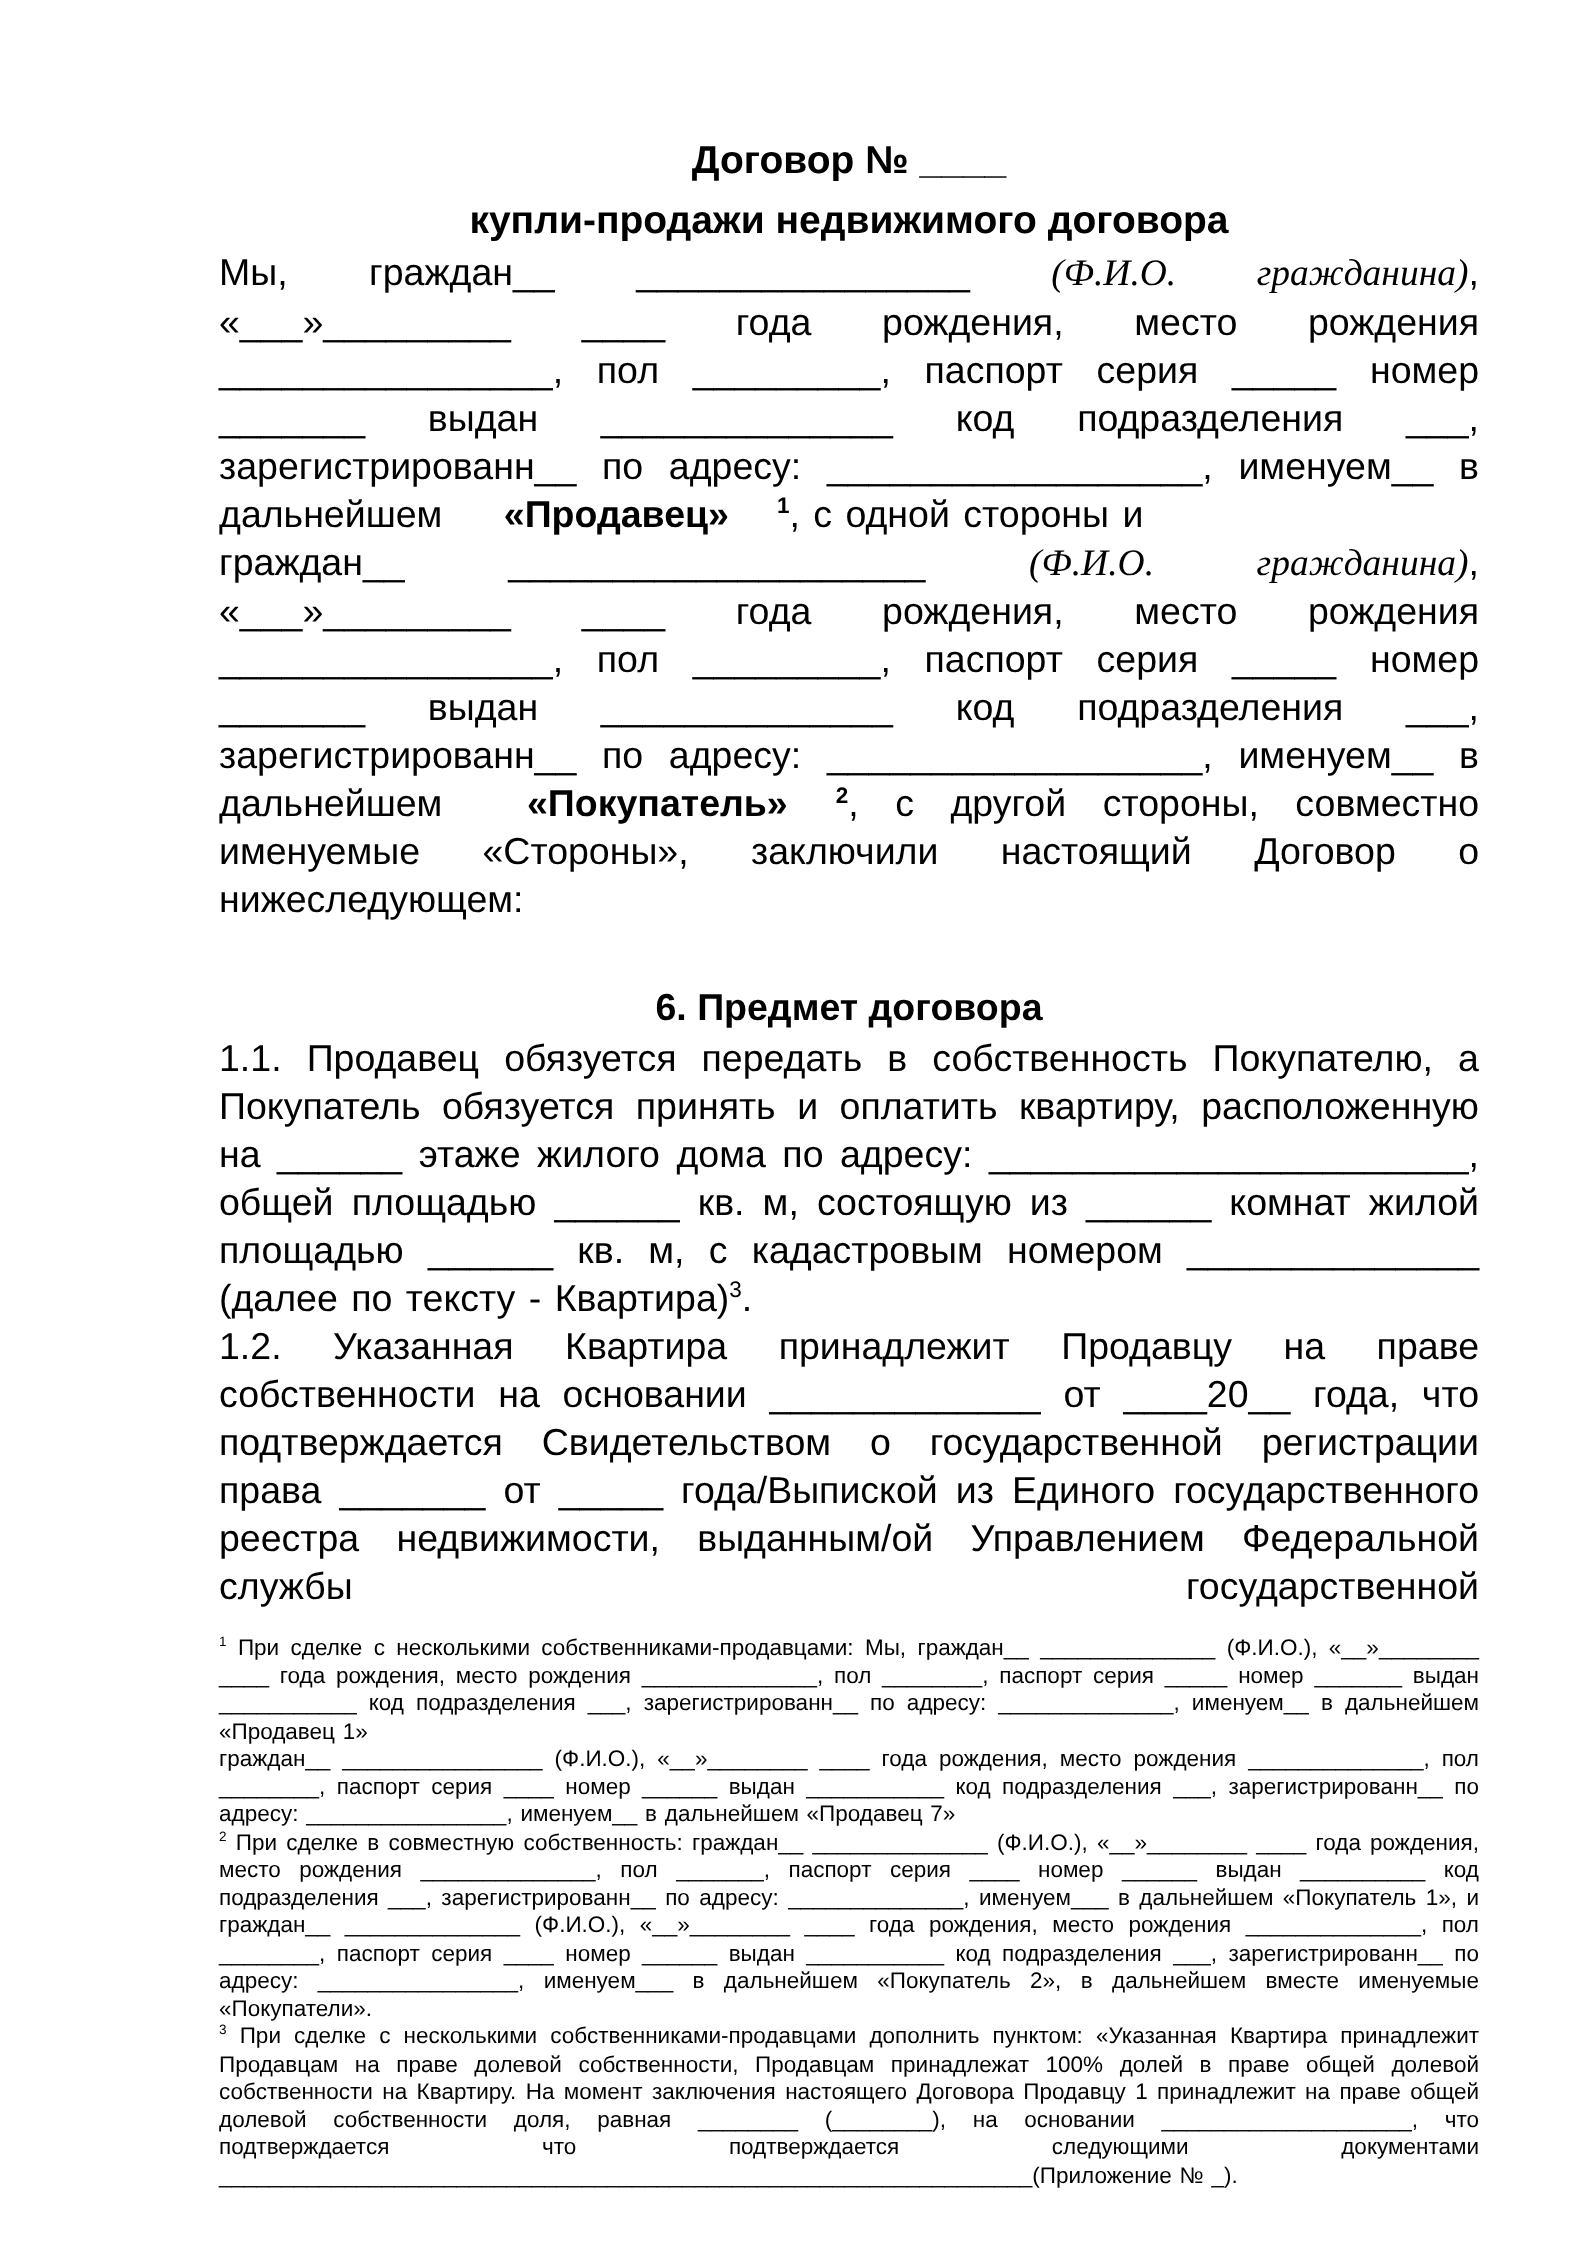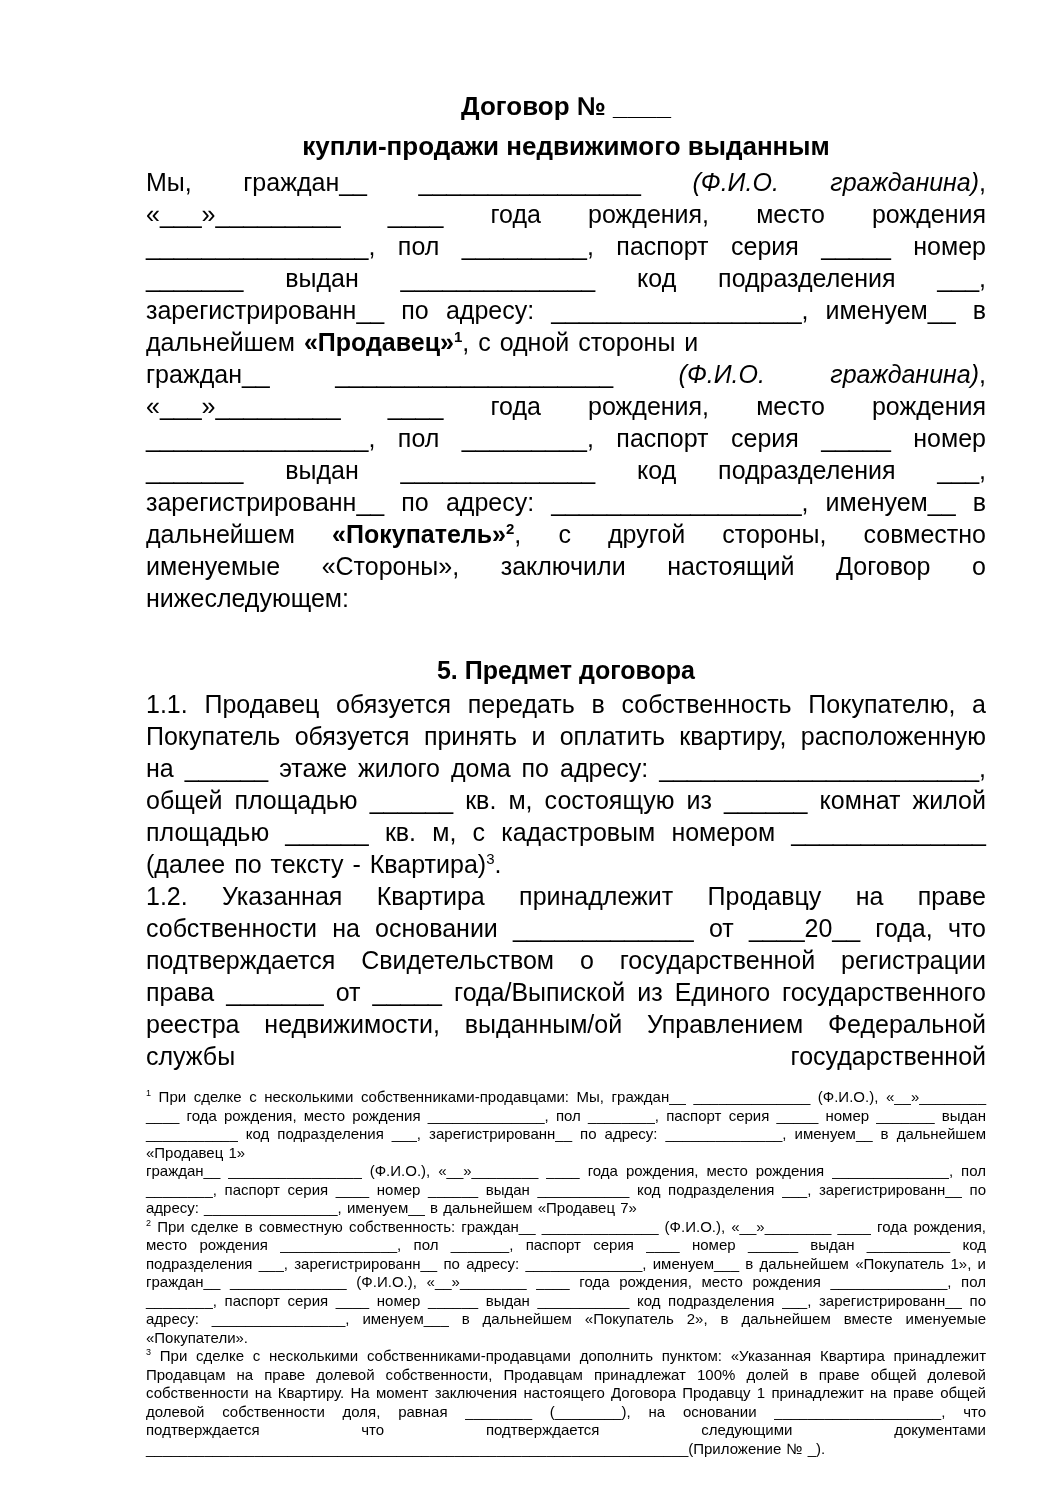--- a/index.html
+++ b/index.html
@@ -26,22 +26,22 @@
   }
   .intro-block { margin-top: 14px; }
   .body-par {
     margin: 0;
     font-size: 25px;
     line-height: 32px;
     text-align: justify;
     word-spacing: 2px;
   }
   .justify-last { text-align-last: justify; }
-  .fio { font-style: italic; }
-  .party { font-weight: 700; }
+  .fio { font-style: italic; font-family: Liberation Serif, serif; }
+  .party { font-weight: 700; margin-left: 32px; }
   sup.ref {
     font-size: 60%;
     line-height: 0;
     vertical-align: super;
   }
   .section-heading {
     margin: 40px 0 2px 0;
     text-align: center;
     font-weight: 700;
     font-size: 25px;
@@ -57,28 +57,28 @@
     text-align: justify;
     word-spacing: 1px;
   }
 </style>
 </head>
 <body>
 
 <div class="page">
 
   <div class="title-line">Договор № ____</div>
-  <div class="title-line">купли-продажи недвижимого выданным</div>
+  <div class="title-line">купли-продажи недвижимого договора</div>
 
 
   <p class="body-par"><span>Мы, граждан__ ________________ </span><span class="fio">(Ф.И.О. гражданина)</span><span>, «___»_________ ____ года рождения, место рождения ________________, пол _________, паспорт серия _____ номер _______ выдан ______________ код подразделения ___, зарегистрированн__ по адресу: __________________, именуем__ в дальнейшем </span><span class="party">«Продавец»</span><sup class="ref party">1</sup><span>, с одной стороны и</span></p>
 
   <p class="body-par"><span>граждан__ ____________________ </span><span class="fio">(Ф.И.О. гражданина)</span><span>, «___»_________ ____ года рождения, место рождения ________________, пол _________, паспорт серия _____ номер _______ выдан ______________ код подразделения ___, зарегистрированн__ по адресу: __________________, именуем__ в дальнейшем </span><span class="party">«Покупатель»</span><sup class="ref party">2</sup><span>, с другой стороны, совместно именуемые «Стороны», заключили настоящий Договор о нижеследующем:</span></p>
 
-  <div class="section-heading">5. Предмет договора</div>
+  <div class="section-heading">6. Предмет договора</div>
 
   <p class="body-par"><span>1.1. Продавец обязуется передать в собственность  Покупателю, а Покупатель обязуется принять и оплатить квартиру, расположенную на ______ этаже жилого дома по адресу: _______________________, общей площадью ______ кв. м, состоящую из ______ комнат жилой площадью ______ кв. м, с кадастровым номером ______________ (далее по тексту - Квартира)</span><sup class="ref">3</sup><span>.</span></p>
 
   <p class="body-par justify-last">1.2. Указанная Квартира принадлежит Продавцу на праве собственности на основании _____________ от ____20__ года,  что подтверждается Свидетельством о государственной регистрации права _______ от _____ года/Выпиской из Единого государственного реестра недвижимости, выданным/ой Управлением Федеральной службы государственной</p>
 
   <div class="footnotes">
     <p class="fn"><sup class="ref">1</sup> <span>При сделке с несколькими собственниками-продавцами: Мы, граждан__ ______________ (Ф.И.О.), «__»________ ____ года рождения, место рождения ______________, пол ________, паспорт серия _____ номер _______ выдан ___________ код подразделения ___, зарегистрированн__ по адресу: ______________, именуем__ в дальнейшем «Продавец 1»</span></p>
     <p class="fn">граждан__ ________________ (Ф.И.О.), «__»________ ____ года рождения, место рождения ______________, пол ________, паспорт серия ____ номер ______ выдан ___________ код подразделения ___, зарегистрированн__ по адресу: ________________, именуем__ в дальнейшем «Продавец 7»</p>
 
     <p class="fn"><sup class="ref">2</sup> <span>При сделке в совместную собственность: граждан__ ______________ (Ф.И.О.), «__»________ ____ года рождения, место рождения ______________, пол _______, паспорт серия ____ номер ______ выдан __________ код подразделения ___, зарегистрированн__ по адресу: ______________, именуем___ в дальнейшем «Покупатель 1», и граждан__ ______________ (Ф.И.О.), «__»________ ____ года рождения, место рождения ______________, пол ________, паспорт серия ____ номер ______ выдан ___________ код подразделения ___, зарегистрированн__ по адресу: ________________, именуем___ в дальнейшем «Покупатель 2», в дальнейшем вместе именуемые «Покупатели».</span></p>

